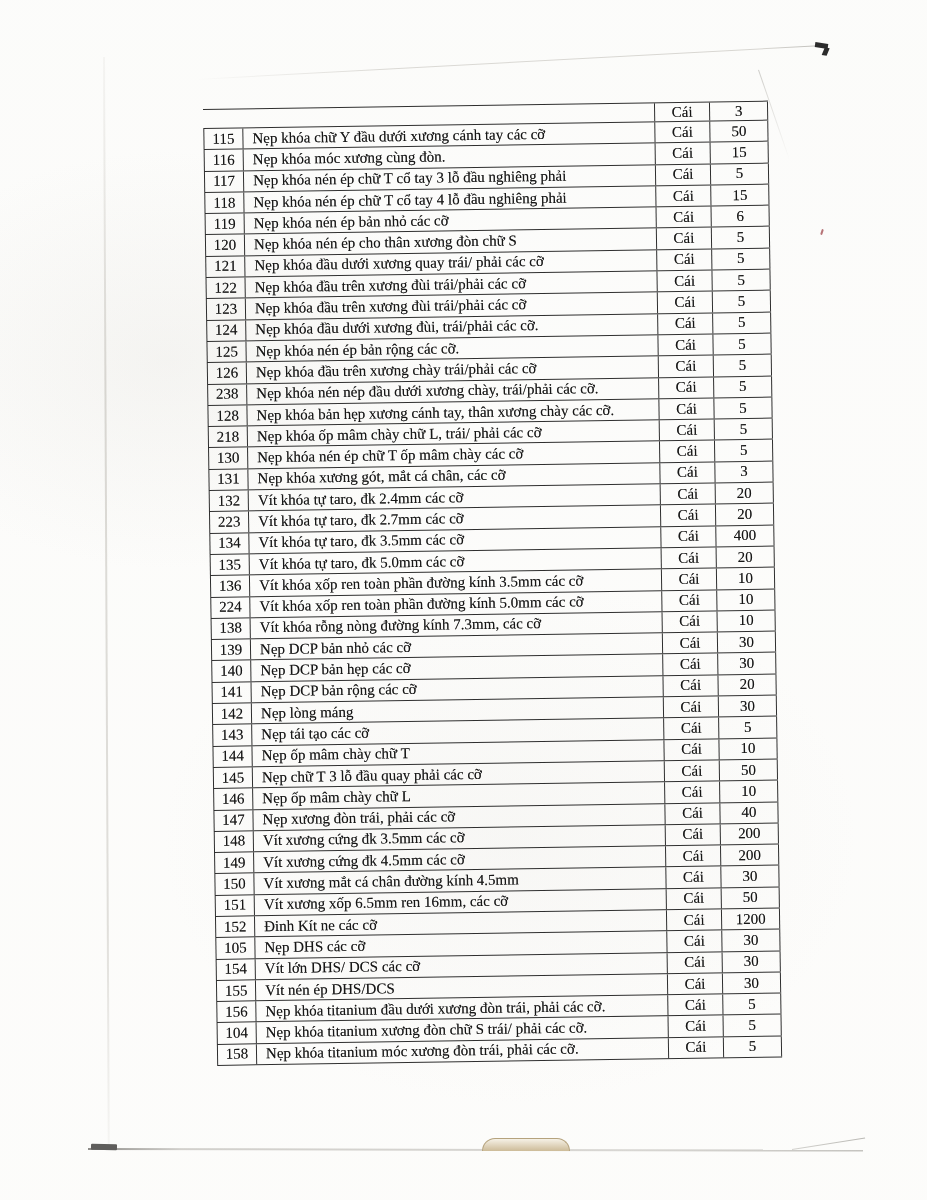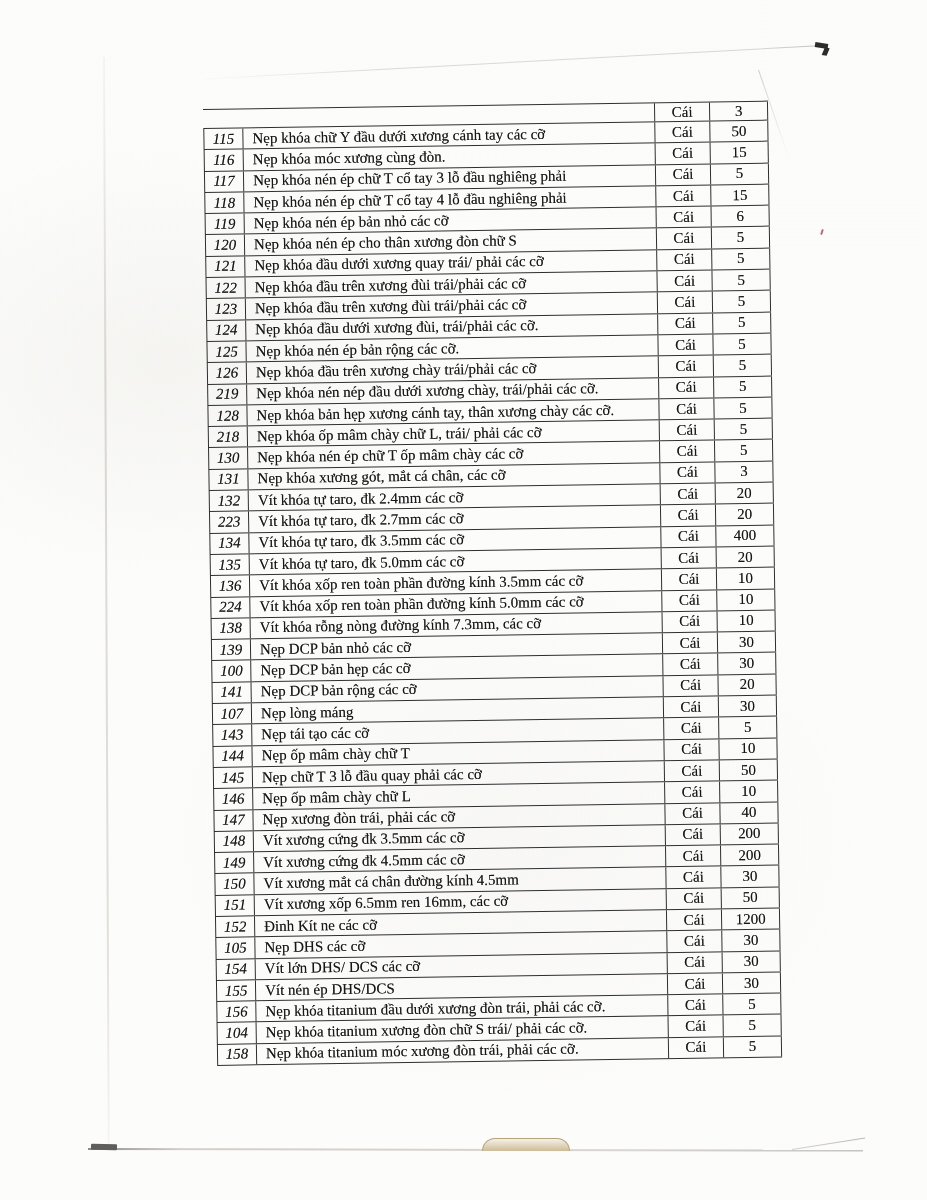--- a/index.html
+++ b/index.html
@@ -83,21 +83,21 @@
     border-bottom:1px solid var(--line);
   }
   .row:first-child{border-top:1px solid var(--line);}
   .row.partial{height:20px;}
   .cell{
     box-sizing:border-box;display:flex;align-items:center;
     border-right:1px solid var(--line);
     overflow:hidden;white-space:nowrap;
     line-height:1;
   }
-  .cell.stt{width:40px;justify-content:center;border-left:1px solid var(--line);font-style:italic;}
+  .cell.stt{width:40px;justify-content:center;border-left:1px solid var(--line);}
   .cell.desc{width:412px;padding-left:9px;}
   .cell.unit{width:55px;justify-content:center;}
   .cell.qty{width:58px;justify-content:center;}
   .row.partial .cell.stt{border-left:none;border-right:none;}
   
   .cell{text-shadow:0 0 0.4px rgba(20,20,20,0.55);}
 </style>
 </head>
 <body>
 
@@ -186,21 +186,21 @@
         <div class="cell unit">Cái</div>
         <div class="cell qty">5</div>
       </div>
       <div class="row">
         <div class="cell stt">126</div>
         <div class="cell desc">Nẹp khóa đầu trên xương chày trái/phải các cỡ</div>
         <div class="cell unit">Cái</div>
         <div class="cell qty">5</div>
       </div>
       <div class="row">
-        <div class="cell stt">219</div>
+        <div class="cell stt">238</div>
         <div class="cell desc">Nẹp khóa nén nép đầu dưới xương chày, trái/phải các cỡ.</div>
         <div class="cell unit">Cái</div>
         <div class="cell qty">5</div>
       </div>
       <div class="row">
         <div class="cell stt">128</div>
         <div class="cell desc">Nẹp khóa bản hẹp xương cánh tay, thân xương chày các cỡ.</div>
         <div class="cell unit">Cái</div>
         <div class="cell qty">5</div>
       </div>
@@ -264,33 +264,33 @@
         <div class="cell unit">Cái</div>
         <div class="cell qty">10</div>
       </div>
       <div class="row">
         <div class="cell stt">139</div>
         <div class="cell desc">Nẹp DCP bản nhỏ các cỡ</div>
         <div class="cell unit">Cái</div>
         <div class="cell qty">30</div>
       </div>
       <div class="row">
-        <div class="cell stt">100</div>
+        <div class="cell stt">140</div>
         <div class="cell desc">Nẹp DCP bản hẹp các cỡ</div>
         <div class="cell unit">Cái</div>
         <div class="cell qty">30</div>
       </div>
       <div class="row">
         <div class="cell stt">141</div>
         <div class="cell desc">Nẹp DCP bản rộng các cỡ</div>
         <div class="cell unit">Cái</div>
         <div class="cell qty">20</div>
       </div>
       <div class="row">
-        <div class="cell stt">107</div>
+        <div class="cell stt">142</div>
         <div class="cell desc">Nẹp lòng máng</div>
         <div class="cell unit">Cái</div>
         <div class="cell qty">30</div>
       </div>
       <div class="row">
         <div class="cell stt">143</div>
         <div class="cell desc">Nẹp tái tạo các cỡ</div>
         <div class="cell unit">Cái</div>
         <div class="cell qty">5</div>
       </div>

